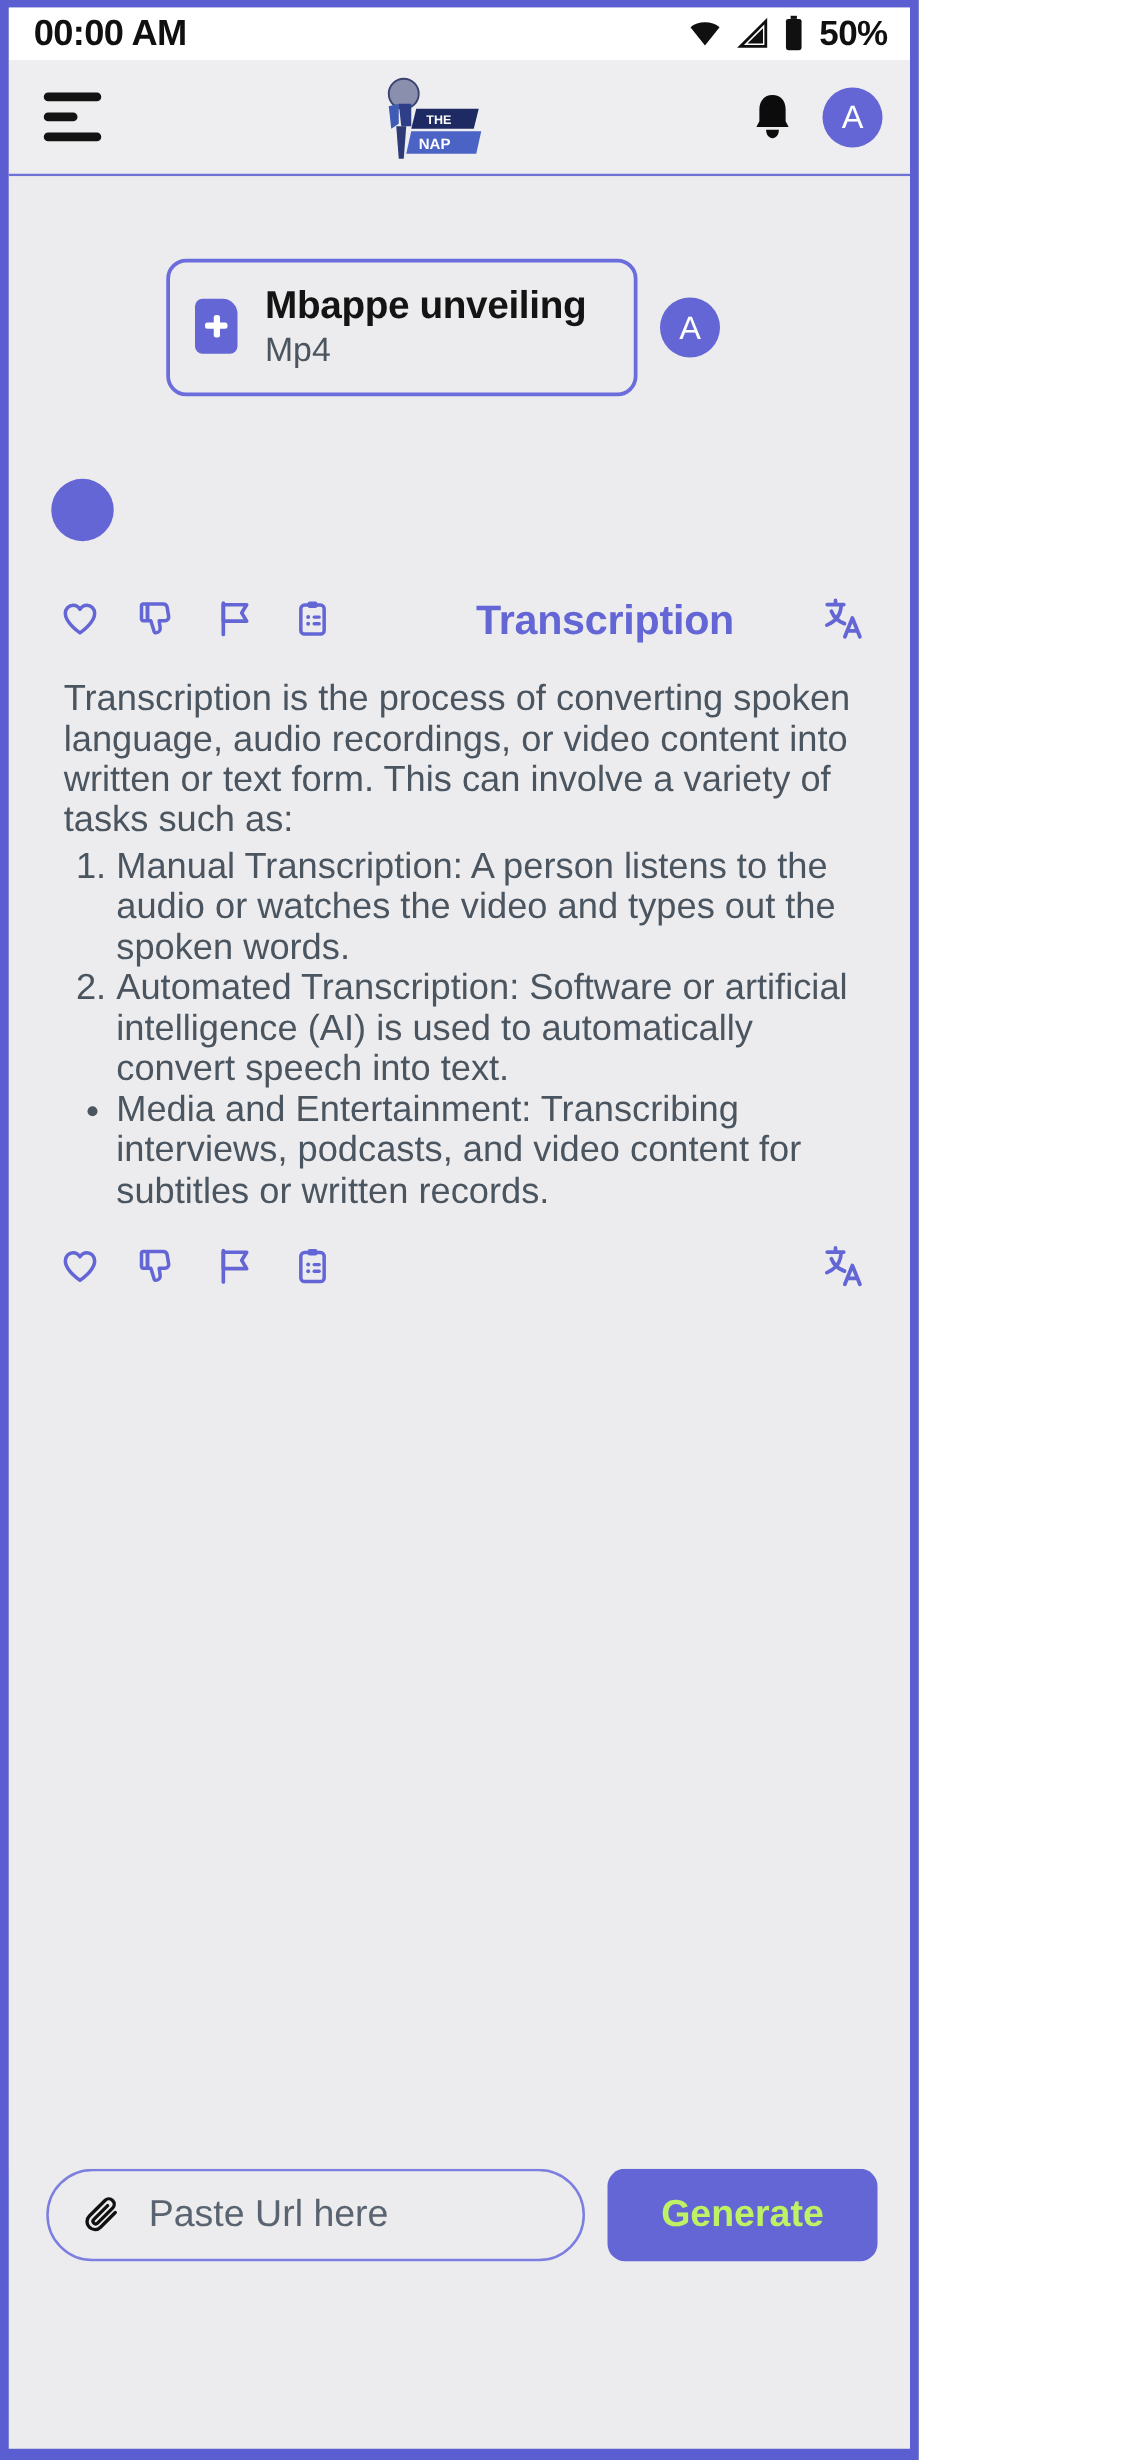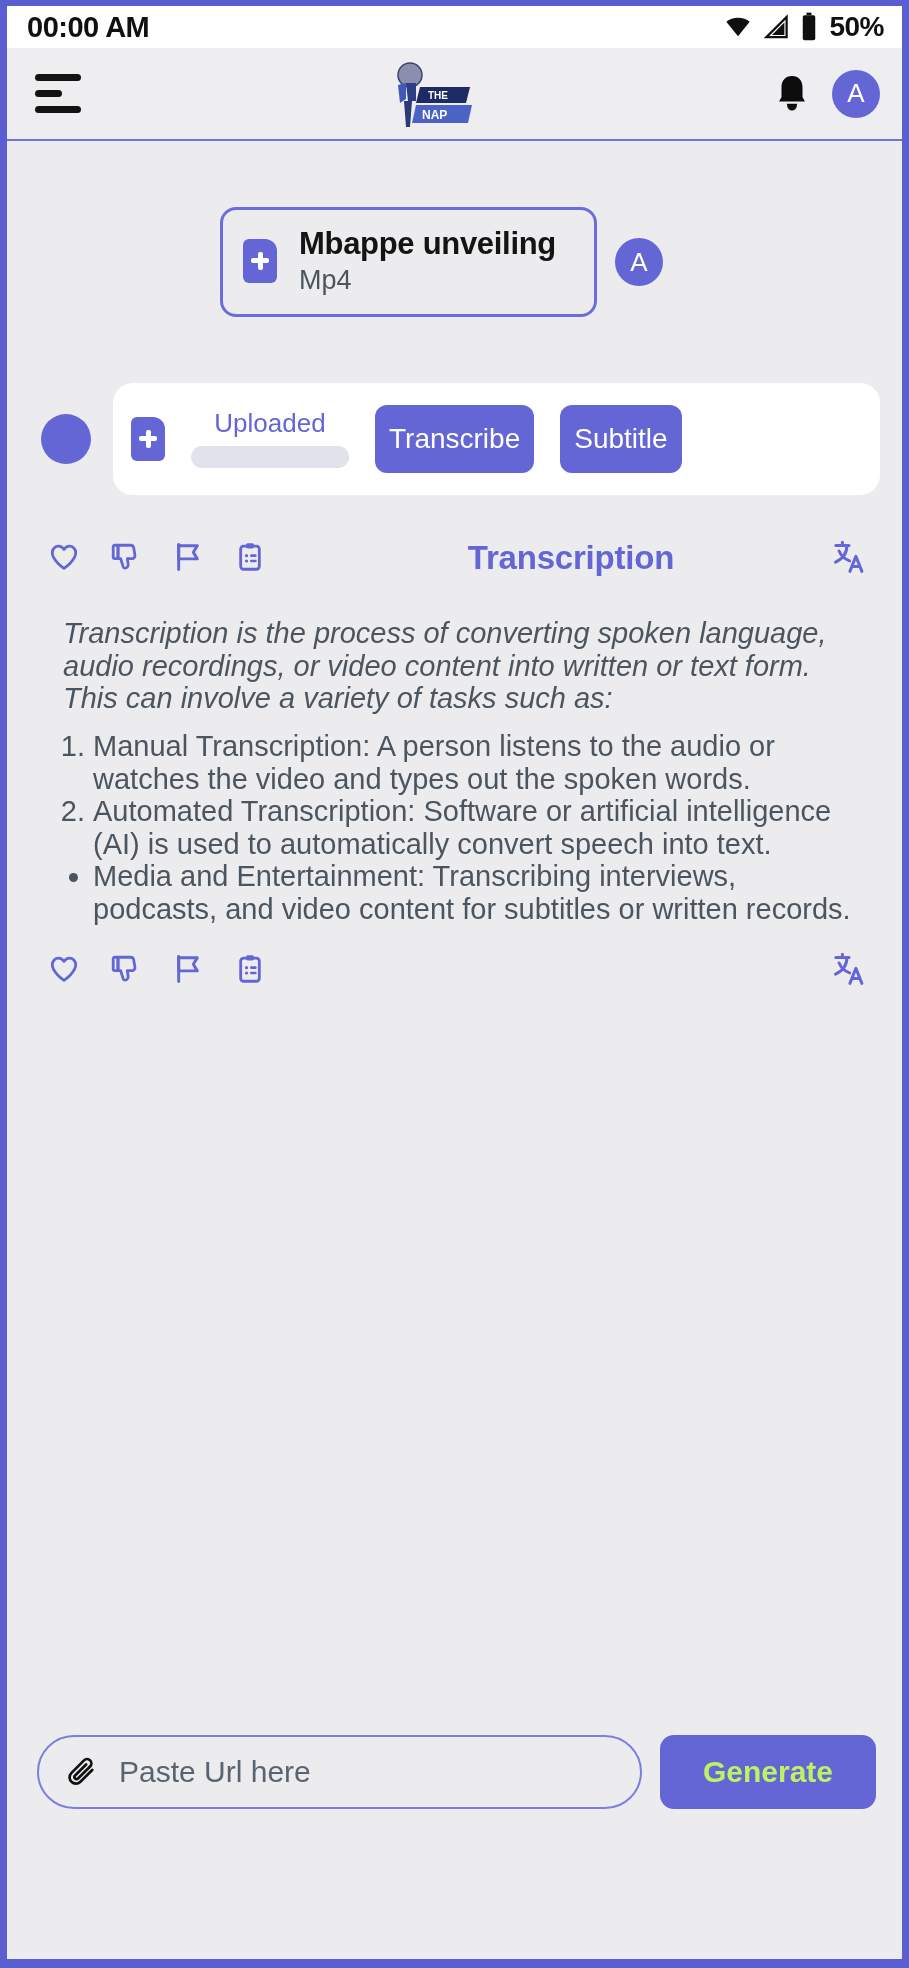--- a/index.html
+++ b/index.html
@@ -5,21 +5,21 @@
   html, body {
     margin: 0;
     padding: 0;
     background: #ffffff;
   }
   body {
     font-family: "Liberation Sans", sans-serif;
   }
   .device {
     position: relative;
-    width: 909px;
+    width: 735px;
     height: 1968px;
     box-sizing: border-box;
     border-left: 7px solid #5b5ed1;
     border-right: 7px solid #5b5ed1;
     border-top: 6px solid #5b5ed1;
     border-bottom: 9px solid #5b5ed1;
     background: #ececee;
     overflow: hidden;
     display: flex;
     flex-direction: column;
@@ -255,21 +255,21 @@
     letter-spacing: -0.2px;
     line-height: 1;
     margin-left: 45px;
   }
   .transcript-body {
     padding: 26px 12px 0 14px;
     font-size: 29px;
     line-height: 1.12;
     color: #4b5560;
   }
-  .transcript-body p { margin: 16px; font-style: italic; }
+  .transcript-body p { margin: 4px; }
   .transcript-body ol,
   .transcript-body ul {
     margin: 0;
     padding-left: 46px;
   }
   .transcript-body ol li,
   .transcript-body ul li { margin: 0; }
   .action-bar-bottom {
     display: flex;
     align-items: center;
@@ -399,31 +399,20 @@
           <span class="file-subtitle">Mp4</span>
         </span>
       </div>
       <div class="avatar">
         <span>A</span>
       </div>
     </div>
 
     <div class="row-upload">
       <span class="bot-dot"></span>
-      <div class="upload-card">
-        <span class="file-icon"></span>
-        <span class="upload-progress">
-          <span class="upload-label">Uploaded</span>
-          <span class="progress-track">
-            <span class="progress-fill" id="progress-fill" style="width: 100%;"></span>
-          </span>
-        </span>
-        <button class="pill-btn">Transcribe</button>
-        <button class="pill-btn">Subtitle</button>
-      </div>
     </div>
 
     <div class="transcript-block">
 
       <div class="action-bar">
         <span class="icon-btn">
           <svg width="34" height="32" viewBox="0 0 24 24">
               <path d="M12 20.5 C12 20.5 3.2 14.6 3.2 8.9 C3.2 5.9 5.4 3.9 7.9 3.9 C9.6 3.9 11.1 4.9 12 6.3 C12.9 4.9 14.4 3.9 16.1 3.9 C18.6 3.9 20.8 5.9 20.8 8.9 C20.8 14.6 12 20.5 12 20.5 Z" fill="none" stroke="#6366d4" stroke-width="2.1" stroke-linejoin="round"></path>
             </svg>
         </span>

